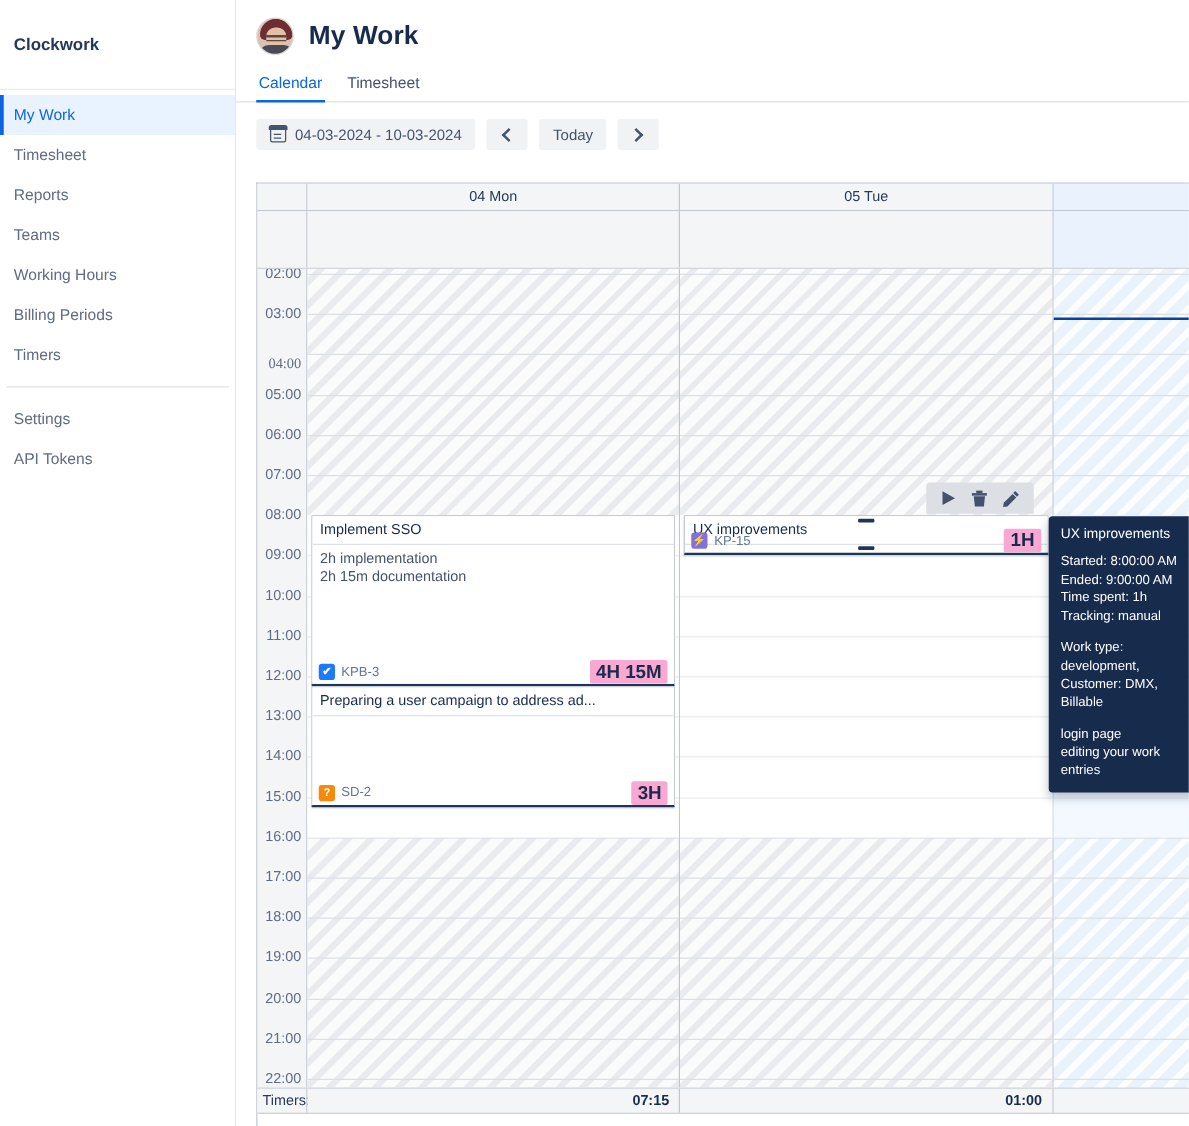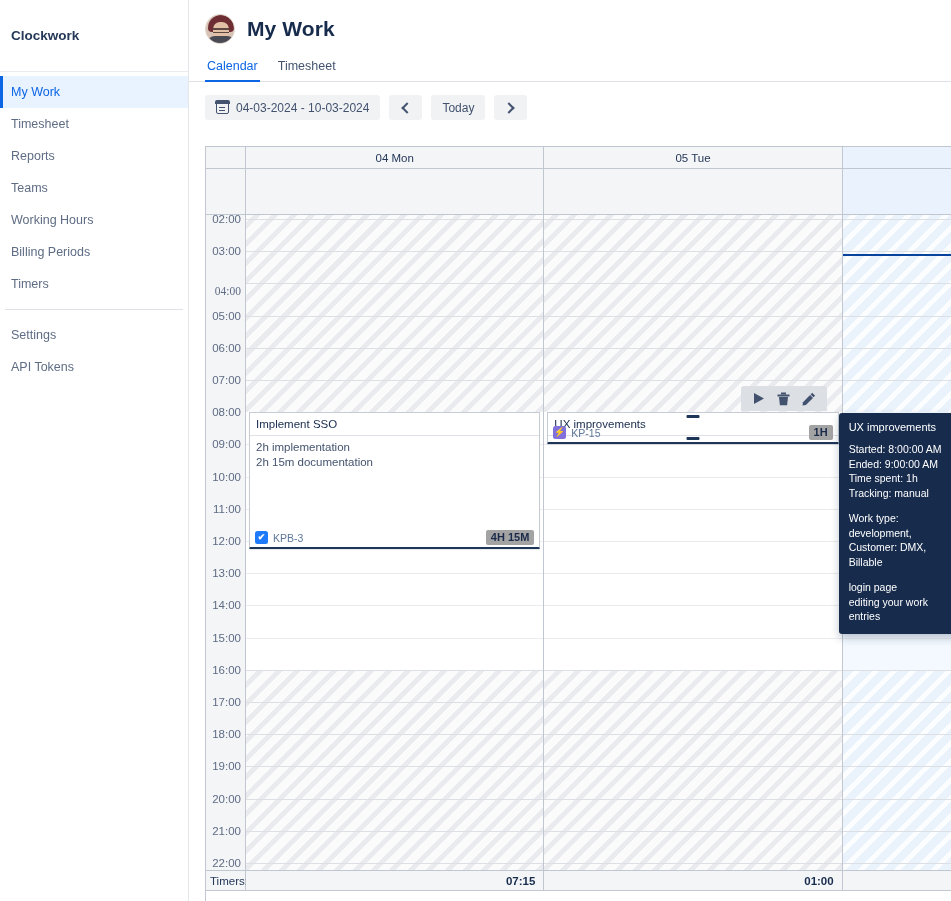--- a/index.html
+++ b/index.html
@@ -365,23 +365,23 @@
   .key-badge.task { background: #1d7afc; }
   .key-badge.question { background: #f68909; }
   .key-badge.epic { background: #8270db; }
   .ev-key {
     font-size: 10.5px;
     color: #5e7899;
     text-align: right;
   }
   .ev-dur {
     margin-left: auto;
-    background: #a3a3a3;
+    background: #f9a8d4;
     color: #1b2a4a;
-    font-size: 11px;
+    font-size: 15px;
     font-weight: bold;
     border-radius: 2px;
     padding: 2px 5px;
     line-height: 1;
   }
   .handle {
     position: absolute;
     left: 50%;
     transform: translateX(-50%);
     width: 13px;
@@ -615,20 +615,28 @@
                 <div class="band-line" style="top: 225.4px;"></div>
               </div>
               <div class="event" style="top: 197.2px; height: 136.85px; left: 3px; right: 3px;">
                 <div class="ev-title">Implement SSO</div>
                 <div class="ev-desc">2h implementation
 2h 15m documentation</div>
                 <div class="ev-foot">
                   <span class="key-badge task">✔</span>
                   <span class="ev-key">KPB-3</span>
                   <span class="ev-dur">4H 15M</span>
+                </div>
+              </div>
+              <div class="event" style="top: 334.05px; height: 96.6px; left: 3px; right: 3px;">
+                <div class="ev-title">Preparing a user campaign to address ad...</div>
+                <div class="ev-foot">
+                  <span class="key-badge question">?</span>
+                  <span class="ev-key">SD-2</span>
+                  <span class="ev-dur">3H</span>
                 </div>
               </div>
             </div>
           <div class="daycol" id="col1">
               <div class="hr-line" style="top: 4px;"></div>
               <div class="hr-line" style="top: 36.2px;"></div>
               <div class="hr-line" style="top: 68.4px;"></div>
               <div class="hr-line" style="top: 100.6px;"></div>
               <div class="hr-line" style="top: 132.8px;"></div>
               <div class="hr-line" style="top: 165px;"></div>

